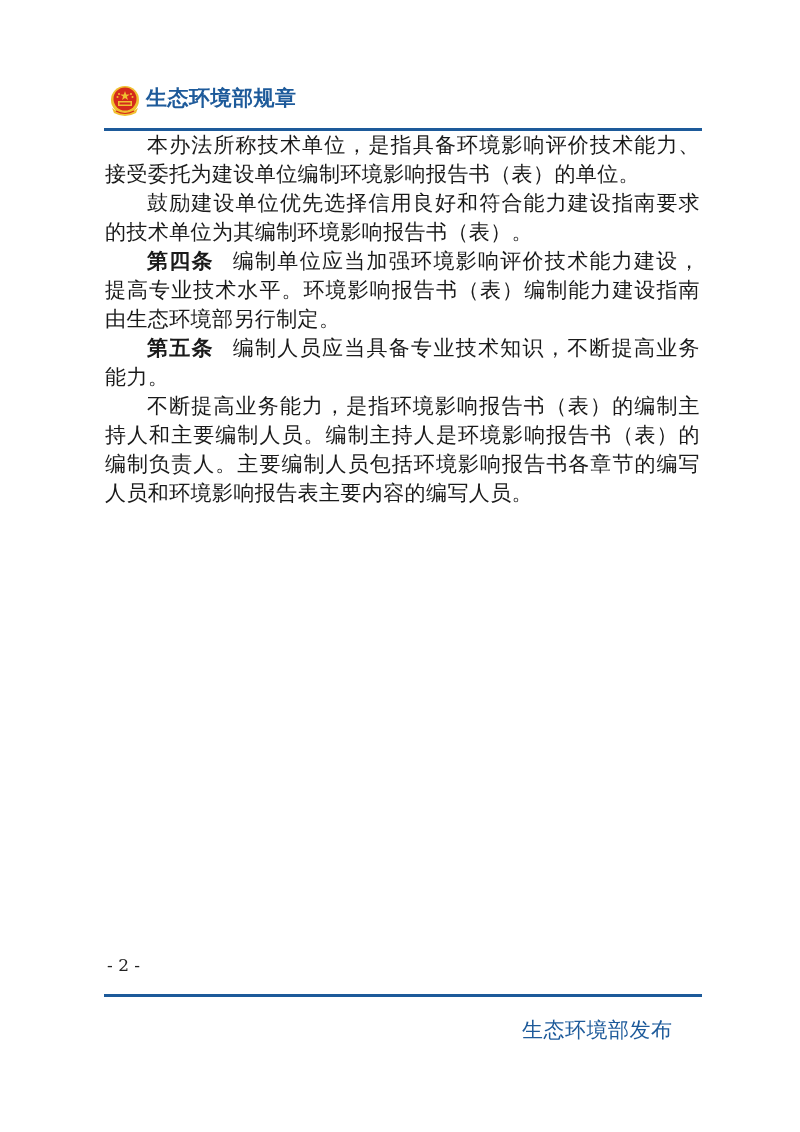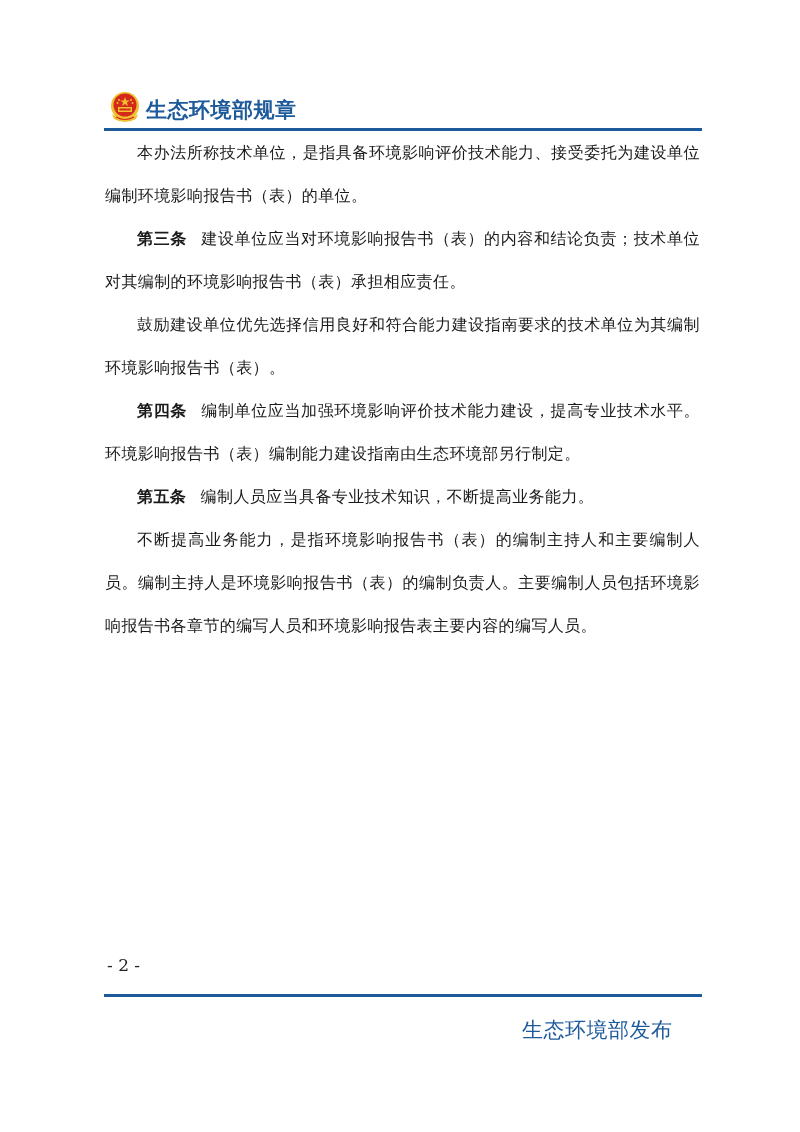--- a/index.html
+++ b/index.html
@@ -13,21 +13,21 @@
       position: relative;
       font-family: "DejaVu Serif", "Liberation Serif", serif;
       color: #1a1a1a;
     }
     .header {
       position: absolute;
       left: 108px;
       top: 84px;
       height: 40px;
       display: flex;
-      align-items: flex-end;
+      align-items: flex-start;
     }
     .emblem {
       width: 34px;
       height: 34px;
       position: relative;
       margin-right: 4px;
     }
     .header-title {
       font-family: "DejaVu Sans", "Liberation Sans", sans-serif;
       font-size: 21px;
@@ -43,22 +43,22 @@
       height: 3px;
       background: #1d5a9a;
     }
     .content {
       position: absolute;
       left: 105px;
       top: 131px;
       width: 595px;
     }
     .para {
-      font-size: 16px;
-      line-height: 43px;
+      font-size: 21px;
+      line-height: 29px;
       text-indent: 2em;
       text-align: justify;
       text-align-last: left;
       letter-spacing: 0.4px;
     }
     .para .art-num {
       font-family: "DejaVu Sans", "Liberation Sans", sans-serif;
       font-weight: bold;
       margin-right: 0.9em;
     }
@@ -110,23 +110,20 @@
   <span class="header-title">生态环境部规章</span>
 </div>
 
 <div class="top-rule"></div>
 
 <div class="content">
   <p class="para">
     <span>本办法所称技术单位，是指具备环境影响评价技术能力、接受委托为建设单位编制环境影响报告书（表）的单位。</span>
   </p>
   <p class="para">
-    <span class="art-num">第三条</span><span>建设单位应当对环境影响报告书（表）的内容和结论负责；技术单位对其编制的环境影响报告书（表）承担相应责任。</span>
-  </p>
-  <p class="para">
     <span>鼓励建设单位优先选择信用良好和符合能力建设指南要求的技术单位为其编制环境影响报告书（表）。</span>
   </p>
   <p class="para">
     <span class="art-num">第四条</span><span>编制单位应当加强环境影响评价技术能力建设，提高专业技术水平。环境影响报告书（表）编制能力建设指南由生态环境部另行制定。</span>
   </p>
   <p class="para">
     <span class="art-num">第五条</span><span>编制人员应当具备专业技术知识，不断提高业务能力。</span>
   </p>
   <p class="para">
     <span>不断提高业务能力，是指环境影响报告书（表）的编制主持人和主要编制人员。编制主持人是环境影响报告书（表）的编制负责人。主要编制人员包括环境影响报告书各章节的编写人员和环境影响报告表主要内容的编写人员。</span>

